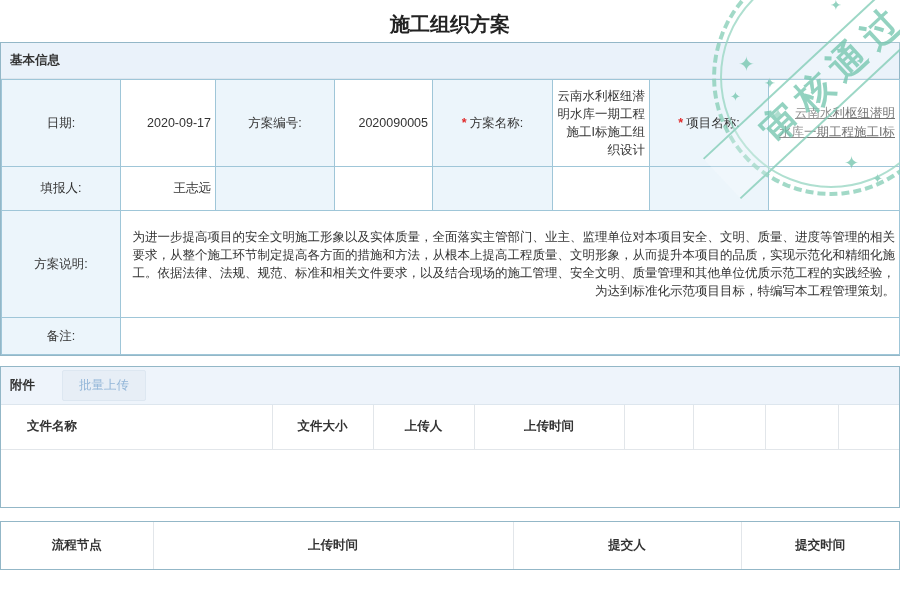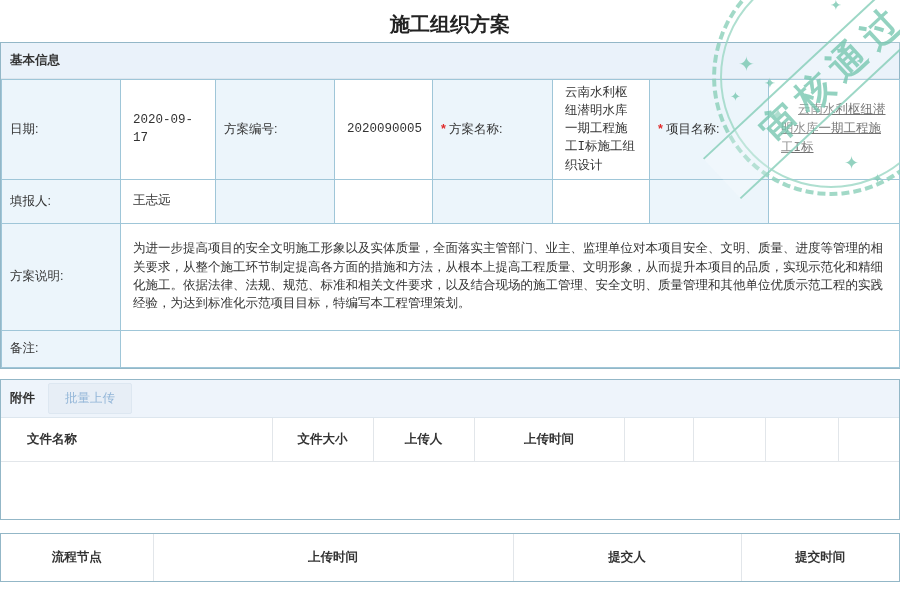--- a/index.html
+++ b/index.html
@@ -11,34 +11,34 @@
 
   
   .section { border:1px solid #93b7c7; margin:0; }
   .sec-head { background:#eaf2fa; border-bottom:1px solid #dde6ee; font-size:12.5px; font-weight:700;
     color:#333; display:flex; align-items:center; padding-left:9px; }
   .basic .sec-head { height:36px; }
 
   
   table.form { width:100%; border-collapse:collapse; table-layout:fixed; }
   table.form td { border:1px solid #9fc6d8; font-size:12.5px; color:#333; vertical-align:middle; }
-  td.lbl { background:#ecf5fb; text-align:left; padding:4px 8px; }
-  td.val { background:#fff; text-align:left; padding:4px 12px; line-height:1.45;font-family:Liberation Mono, monospace; }
+  td.lbl { background:#ecf5fb; text-align:center; padding:4px 8px; }
+  td.val { background:#fff; text-align:right; padding:4px 4px; line-height:1.45; }
   tr.r1 td { height:87px; }
   tr.r2 td { height:44px; }
   tr.r3 td { height:107px; }
   tr.r4 td { height:37px; }
   .req { color:#e02b2b; margin-right:3px; font-weight:700; }
   a.proj-link { color:#737373; text-decoration:underline; cursor:pointer; line-height:1.5;margin-left:17px; }
   .desc { line-height:1.55; text-align:justify; }
 
   
   .attach { margin-top:10px; }
   .attach .sec-head { height:38px; background:#eef4fb; }
-  .btn-batch { margin-left:13px; background:#e7eef6; border:1px solid #dde7f1; border-radius:2px;
+  .btn-batch { margin-left:27px; background:#e7eef6; border:1px solid #dde7f1; border-radius:2px;
     color:#93b6d8; font-size:12.5px; font-weight:400; padding:6px 16px; cursor:pointer; }
   table.grid { width:100%; border-collapse:collapse; table-layout:fixed; }
   table.grid th { height:44px; font-size:12.5px; font-weight:700; color:#333; background:#fff;
     border-right:1px solid #e2e6ea; border-bottom:1px solid #e2e6ea; text-align:center; }
   table.grid th:last-child { border-right:none; }
   table.grid th.first { text-align:left; padding-left:26px; }
   .attach-body { height:57px; background:#fff; }
 
   
   .approval { margin-top:13px; }

